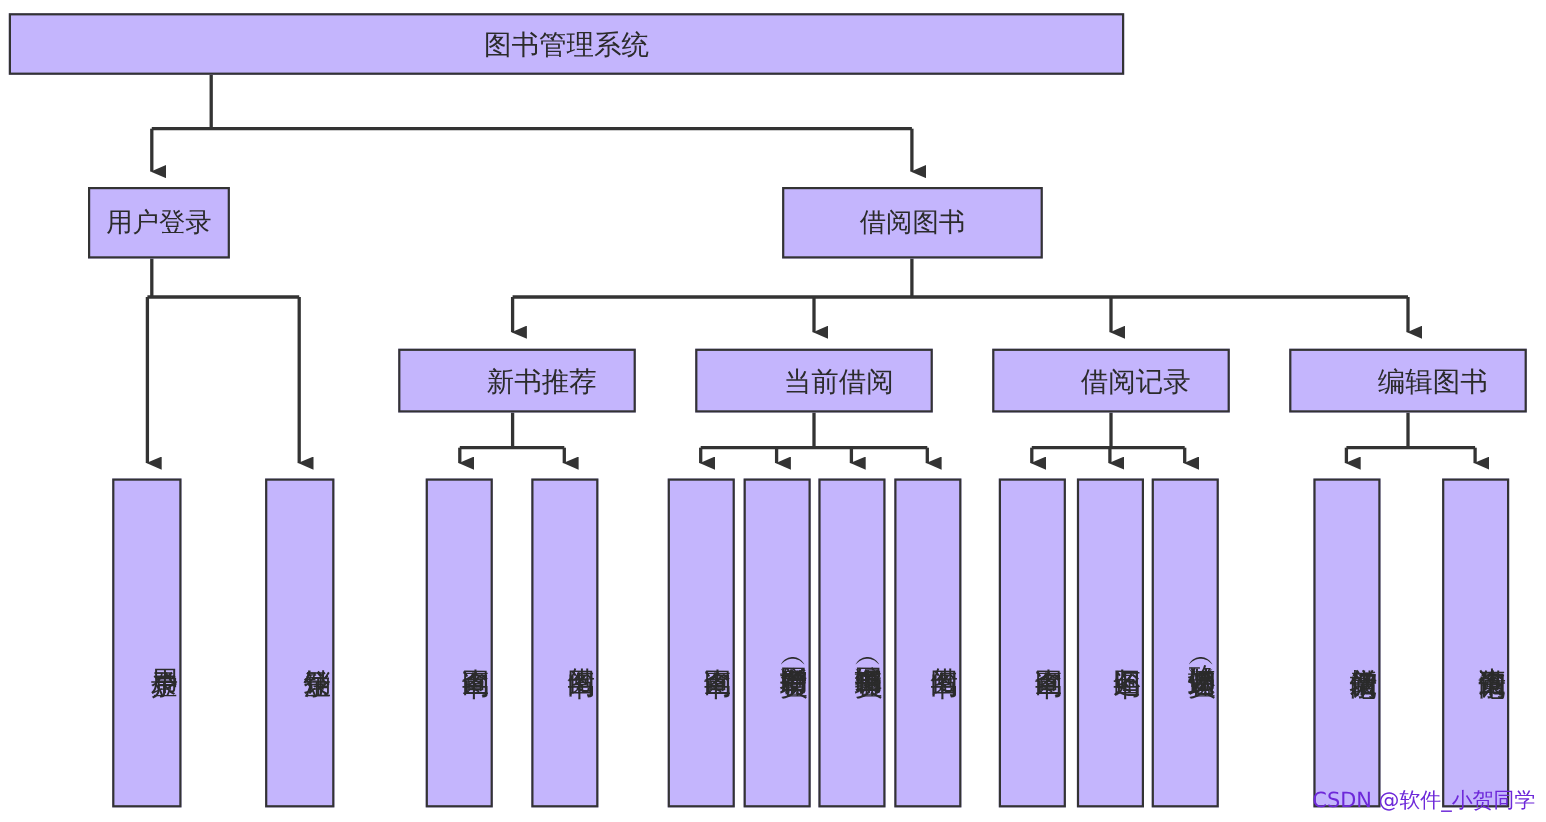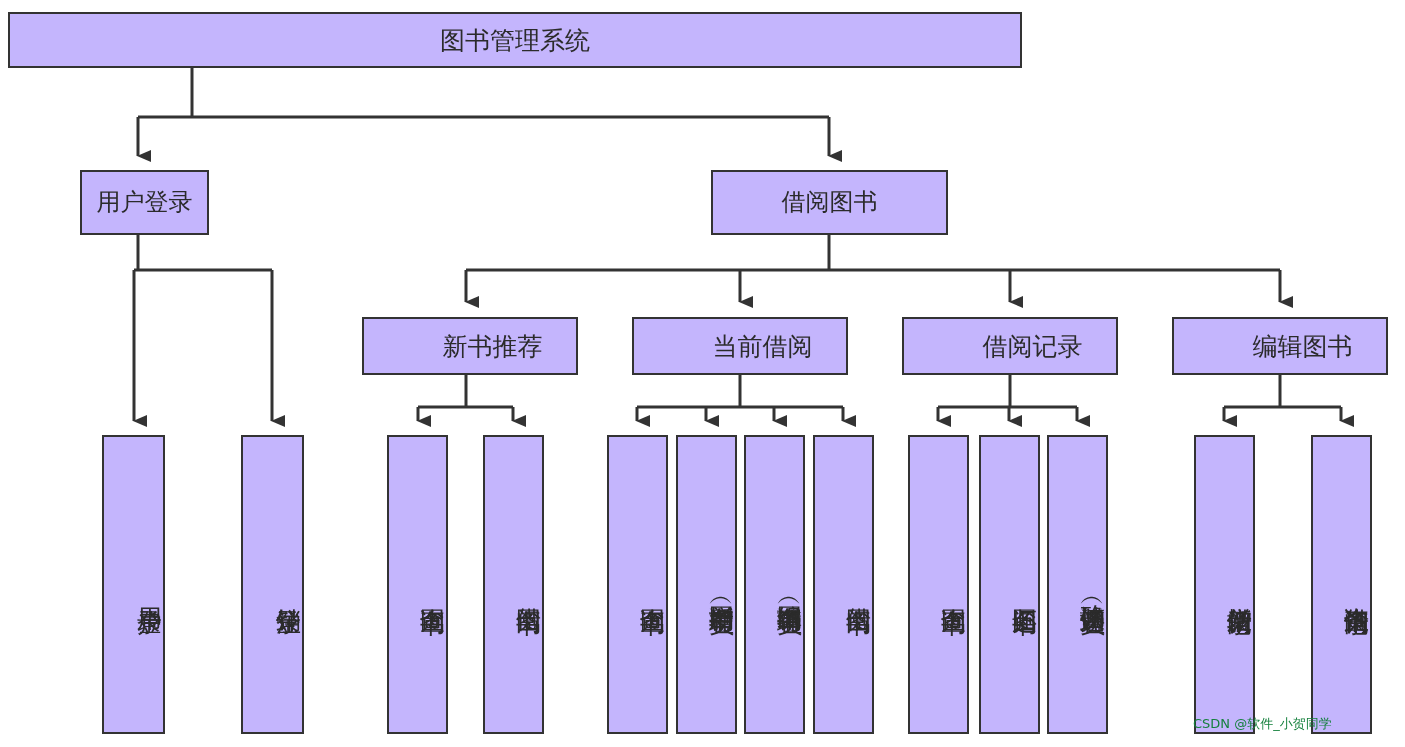--- a/index.html
+++ b/index.html
@@ -51,22 +51,22 @@
     font-size: 25px;
     writing-mode: vertical-rl;
     text-orientation: upright;
     padding-top: 10px;
     align-items: flex-start;
     justify-content: center;
     letter-spacing: 1px;
   }
   .watermark {
     position: absolute;
-    color: #15803d;
-    font-size: 13px;
+    color: #6d28d9;
+    font-size: 19px;
     white-space: nowrap;
     pointer-events: none;
   }
 </style>
 </head>
 <body>
 
 <div id="canvas">
 
   <svg id="wires" viewBox="0 0 1405 747" xmlns="http://www.w3.org/2000/svg">

